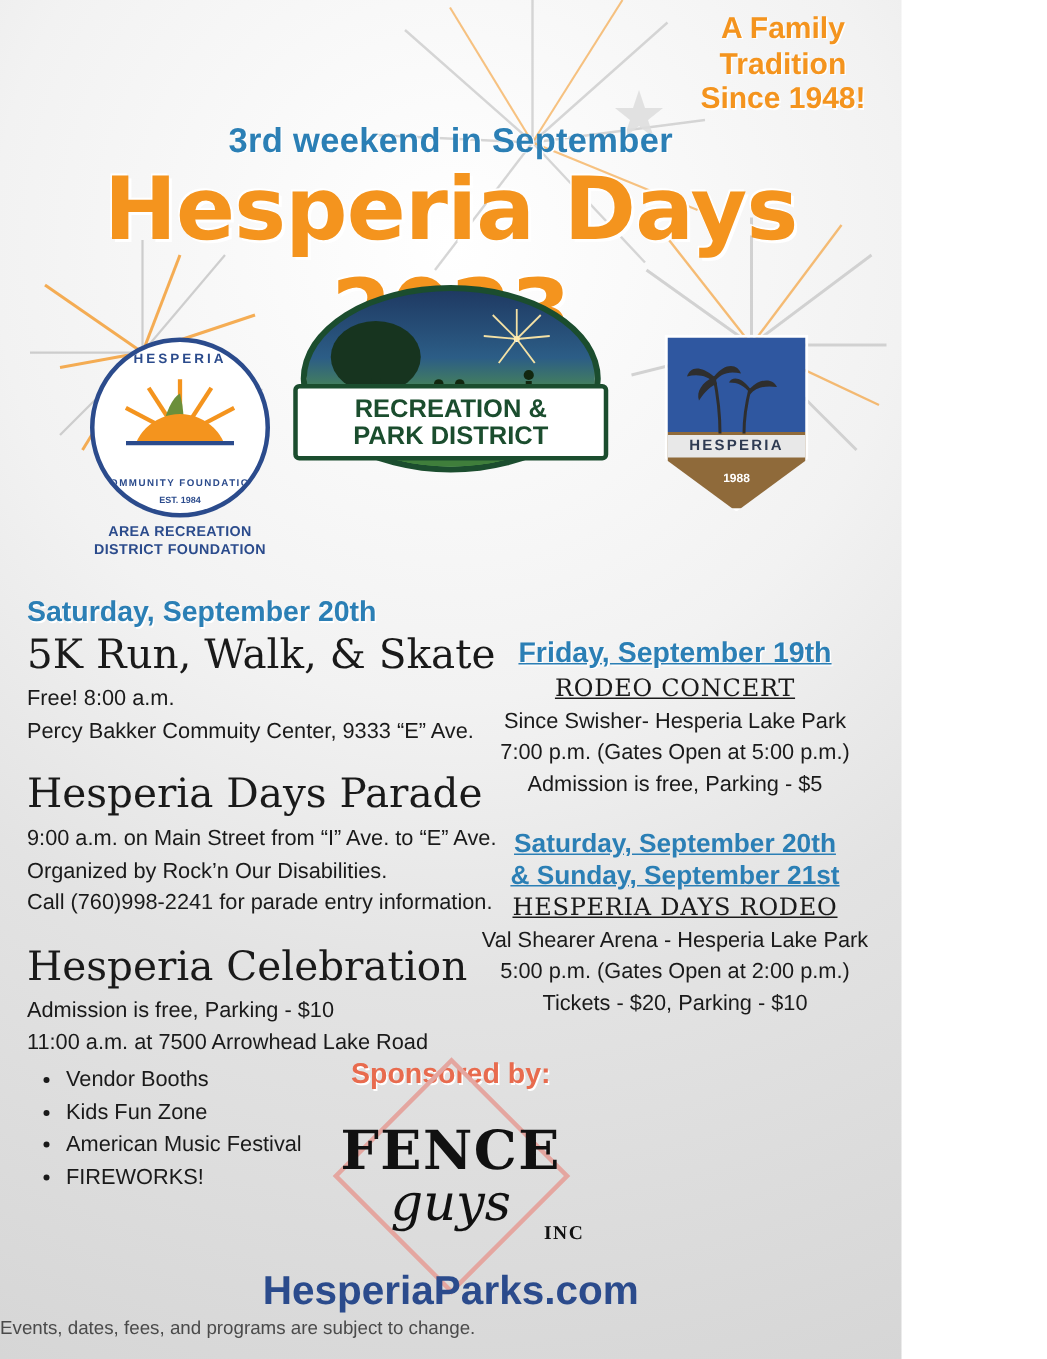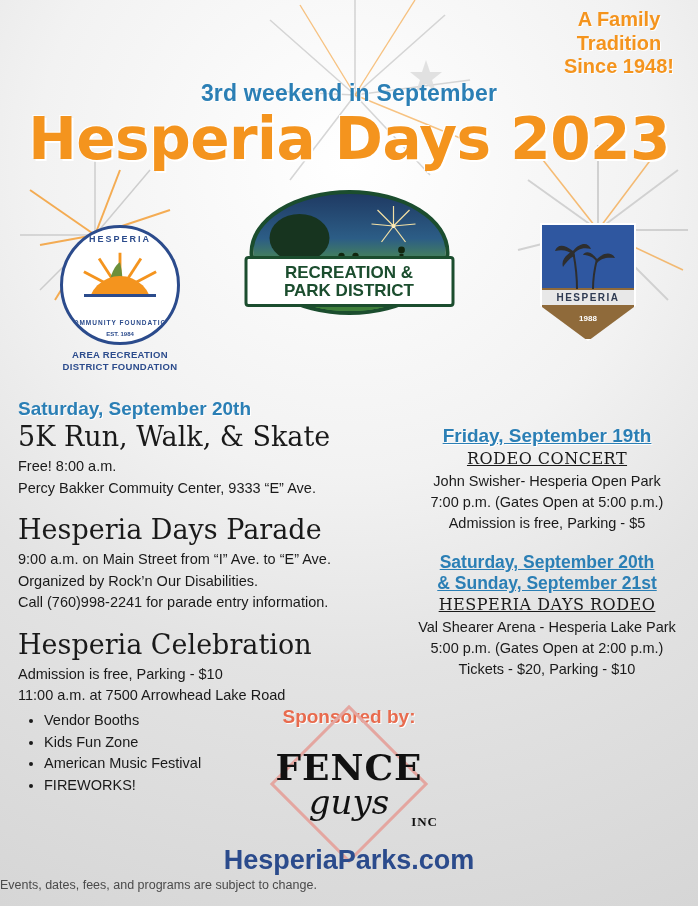--- a/index.html
+++ b/index.html
@@ -5,21 +5,21 @@
   * { box-sizing: border-box; }
   html, body { margin:0; padding:0; }
   body {
     width: 698px; height: 906px;
     font-family: "Liberation Sans", sans-serif;
     background: #ffffff;
     overflow: hidden;
   }
   .poster {
     position: relative;
-    width: 698px; height: 906px;
+    width: 601px; height: 906px;
     background:
       radial-gradient(circle at 50% 18%, #ffffff 0%, #f2f2f2 38%, #e3e3e3 62%, #d6d6d6 100%);
     overflow: hidden;
   }
   
   .burst { position:absolute; pointer-events:none; }
   .burst svg { display:block; }
 
   
   .family-tag {
@@ -394,21 +394,21 @@
       </ul>
     </div>
 
   </div>
 
   <div class="col-right">
 
     <div class="r-block">
       <div class="hdr-blue u">Friday, September 19th</div>
       <div class="r-title">RODEO CONCERT</div>
-      <div class="r-line">John Swisher- Hesperia Open Park</div>
+      <div class="r-line">Since Swisher- Hesperia Lake Park</div>
       <div class="r-line">7:00 p.m. (Gates Open at 5:00 p.m.)</div>
       <div class="r-line">Admission is free, Parking - $5</div>
     </div>
 
     <div class="r-block">
       <div class="hdr-blue2">Saturday, September 20th
 &amp; Sunday, September 21st</div>
       <div class="r-title">HESPERIA DAYS RODEO</div>
       <div class="r-line">Val Shearer Arena - Hesperia Lake Park</div>
       <div class="r-line">5:00 p.m. (Gates Open at 2:00 p.m.)</div>

